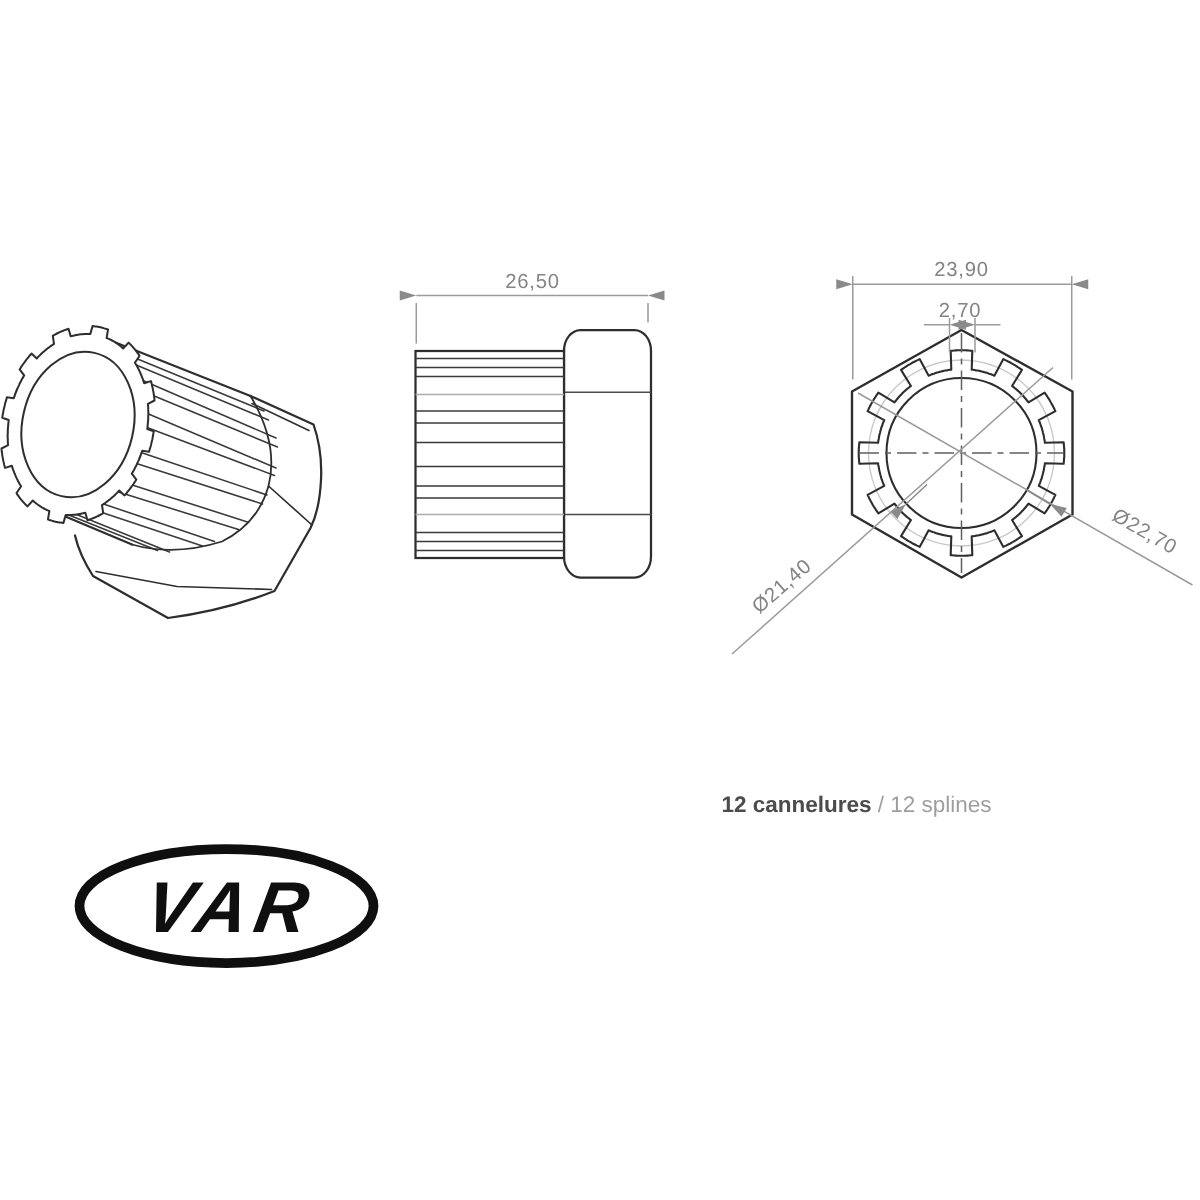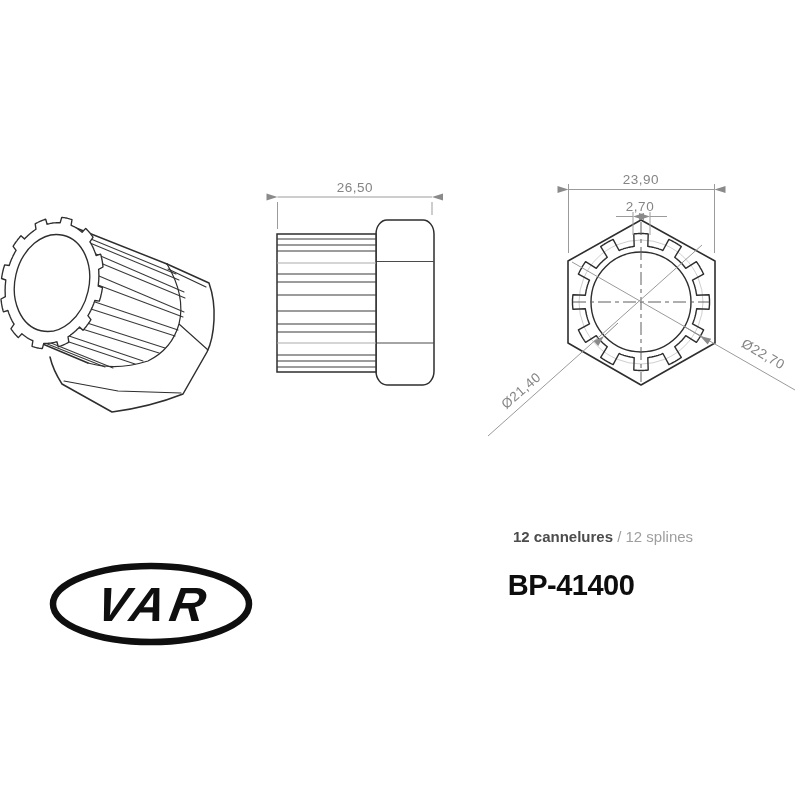--- a/index.html
+++ b/index.html
@@ -1,21 +1,21 @@
 <!DOCTYPE html>
 <html><head>
 <meta charset="utf-8">
 <style>
   html,body{margin:0;padding:0;background:#fff;}
   .page{position:relative;width:800px;height:800px;background:#ffffff;overflow:hidden;
         font-family:"Liberation Sans", sans-serif;border-radius:24px;}
   .drawing-svg{position:absolute;left:0;top:0;}
   .dim-text{font-size:13.5px;fill:#848484;letter-spacing:.5px;}
   .caption{position:absolute;left:571px;transform:translateX(-50%);white-space:nowrap;text-align:center;}
-  .caption-splines{top:528px;font-size:15px;margin-left:32px;}
+  .caption-splines{top:528px;font-size:15px;}
   .caption-splines .fr{font-weight:bold;color:#4c4c4c;}
   .caption-splines .sep{color:#9e9e9e;}
   .caption-splines .en{color:#9e9e9e;}
   .caption-model{top:569px;font-size:29px;font-weight:bold;color:#0d0d0d;letter-spacing:-0.5px;}
   .caption-dims{top:602px;font-size:16px;}
   .caption-dims .fr{font-weight:bold;color:#111111;}
   .caption-dims .sep{color:#777777;}
   .caption-dims .en{color:#3a3a3a;}
   .logo{position:absolute;left:46px;top:561px;}
 </style>
@@ -94,21 +94,20 @@
       <text class="dim-text" x="761" y="358" text-anchor="middle" transform="rotate(30 761 358)">Ø22,70</text>
     </g>
   </svg>
 
   <div class="caption caption-splines">
     <span class="fr">12 cannelures</span>
     <span class="sep">/</span>
     <span class="en">12 splines</span>
   </div>
 
-  <div class="caption caption-model">BP-41400</div>
 
 
   <div class="logo">
     <svg width="210" height="88" viewBox="0 0 210 88">
       <ellipse cx="105" cy="43" rx="98" ry="38" fill="#ffffff" stroke="#0f0f0f" stroke-width="6.5"></ellipse>
       <text transform="translate(105 60) skewX(-10)" text-anchor="middle" font-family="Liberation Sans, sans-serif" font-size="48" font-weight="bold" font-style="italic" letter-spacing="5" fill="#0f0f0f">VAR</text>
     </svg>
   </div>
 
 </div>

